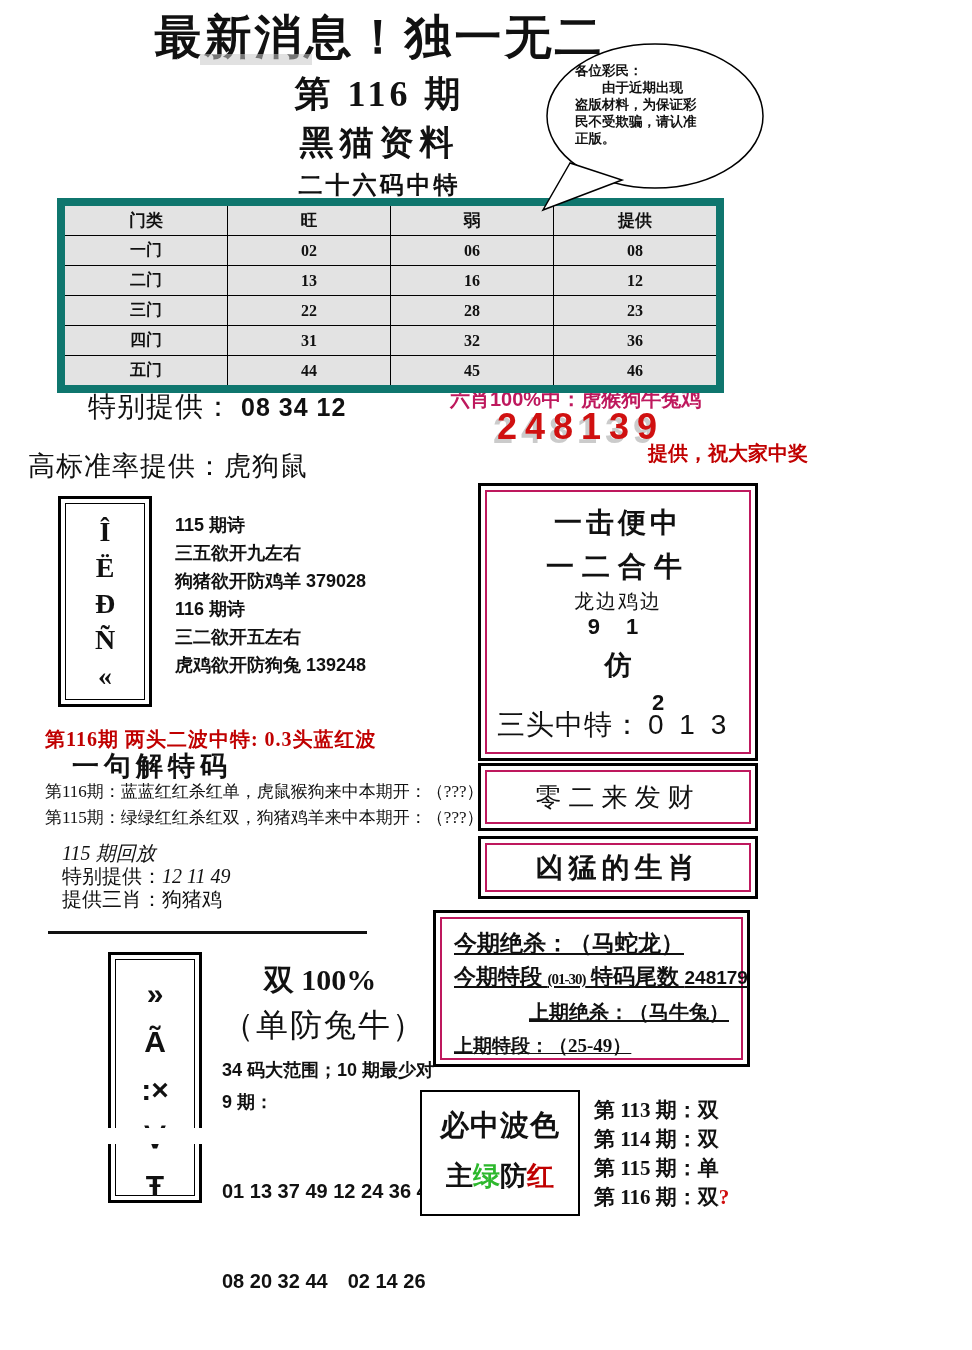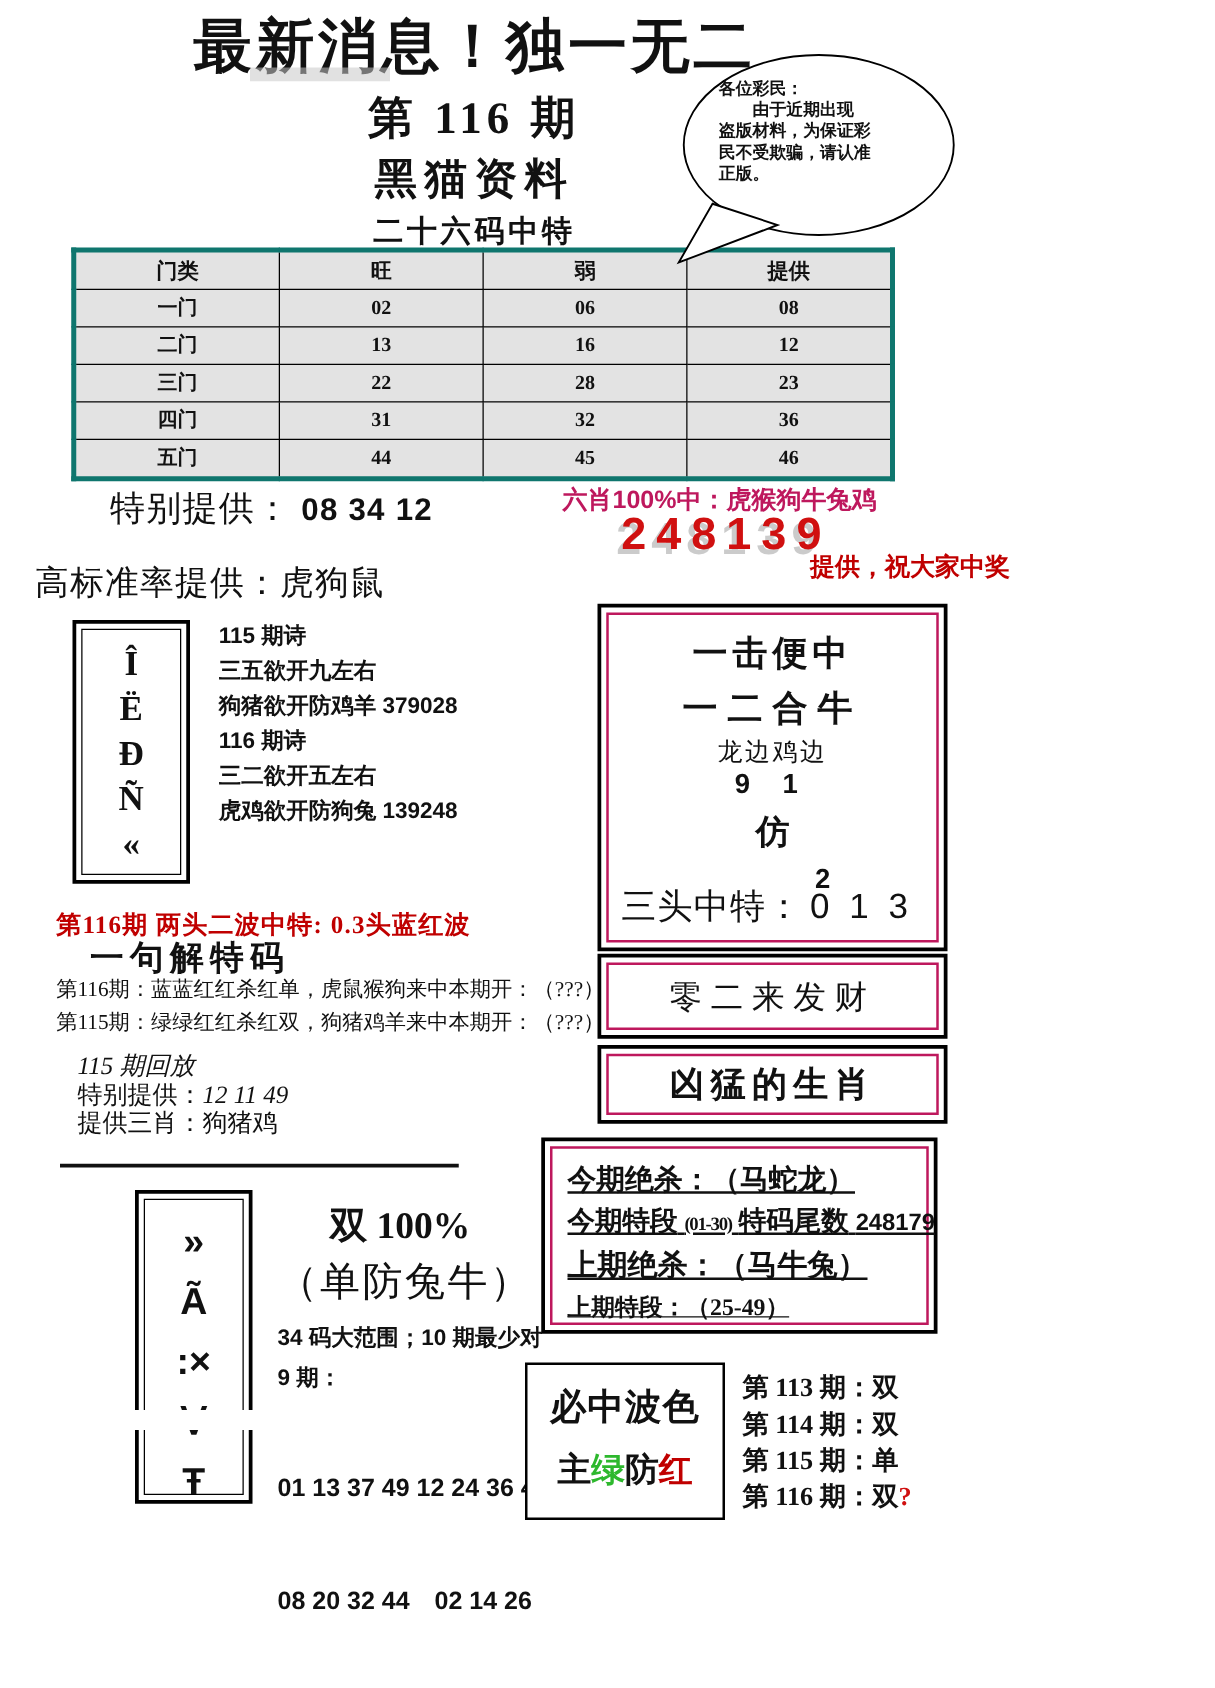--- a/index.html
+++ b/index.html
@@ -14,36 +14,36 @@
   .subtitle{left:57px;top:169px;width:645px;text-align:center;font-size:24px;font-weight:700;letter-spacing:3px;}
   
   .bubble-svg{left:520px;top:38px;width:250px;height:180px;z-index:5;}
   .bubble-text{left:575px;top:62px;width:158px;z-index:6;font-family:"Liberation Sans",sans-serif;
                font-size:13.5px;font-weight:700;line-height:17px;}
   
   .door-table{left:57px;top:198px;border-collapse:collapse;z-index:1;}
   .door-table th,.door-table td{border:1.5px solid #000;background:#e3e3e3;text-align:center;
       font-weight:700;width:160px;height:27px;font-size:16px;}
   .door-table th{font-size:17px;}
-  .door-table{border:4px solid #0f766e;}
+  .door-table{border:8px solid #0f766e;}
   
   .special-offer{left:88px;top:388px;font-size:28px;letter-spacing:1px;}
   .special-offer .nums{font-family:"Liberation Sans",sans-serif;font-weight:700;font-size:25px;margin-left:8px;}
   .six1{left:450px;top:386px;font-size:20px;font-weight:900;color:#be185d;font-family:"Liberation Sans",sans-serif;}
   .six2{left:497px;top:406px;font-size:36px;font-weight:900;color:#d01010;letter-spacing:8px;
         font-family:"Liberation Sans",sans-serif;text-shadow:-4px 4px 0 rgba(140,140,140,.45);}
   .six3{left:648px;top:440px;font-size:20px;font-weight:900;color:#c00000;font-family:"Liberation Sans",sans-serif;}
   .high-rate{left:28px;top:448px;font-size:27px;letter-spacing:1px;}
   
   .glyph-box{border:3px solid #000;background:#fff;padding:4px;}
   .glyph-box .inner{border:1.5px solid #000;height:100%;box-sizing:border-box;display:flex;
       flex-direction:column;align-items:center;justify-content:flex-start;padding-top:10px;}
   .poem-glyphs{left:58px;top:496px;width:80px;height:197px;}
   .poem-glyphs .glyph{font-size:28px;font-weight:700;line-height:36px;}
-  .poem-lines{left:175px;top:494px;font-family:"Liberation Sans",sans-serif;font-size:18px;
+  .poem-lines{left:175px;top:511px;font-family:"Liberation Sans",sans-serif;font-size:18px;
       font-weight:700;line-height:28px;}
   
   .two-wave{left:45px;top:726px;font-size:20px;font-weight:900;color:#c00000;letter-spacing:1px;}
   .one-sentence-title{left:72px;top:748px;font-size:27px;font-weight:900;letter-spacing:5px;}
   .sentence-lines{left:45px;top:779px;font-size:17px;line-height:26px;}
   
   .replay{left:62px;top:842px;font-size:20px;line-height:23px;}
   .replay .ital{font-style:italic;}
   .divider{left:48px;top:931px;width:319px;height:3px;background:#111;}
   
@@ -64,21 +64,21 @@
   .center-line{position:absolute;inset:0;display:flex;align-items:center;justify-content:center;}
   .fortune-box .center-line{font-size:26px;letter-spacing:7px;}
   .fierce-box .center-line{font-size:28px;font-weight:700;letter-spacing:5px;}
   .kill-box{left:433px;top:910px;width:317px;height:157px;}
   .kill-box .inner{padding:8px 12px;}
   .kb-line{font-weight:900;line-height:33px;white-space:nowrap;}
   .kb1{font-size:23px;}
   .kb2{font-size:22px;}
   .kb2 .range{font-size:15px;letter-spacing:-1px;}
   .kb2 .val{font-family:"Liberation Sans",sans-serif;font-size:19px;}
-  .kb3{font-size:24px;}
+  .kb3{font-size:20px;text-align:right;}
   .kb4{font-size:19px;}
   
   .range-glyphs{left:108px;top:952px;width:80px;height:237px;}
   .range-glyphs .glyph{font-size:30px;font-weight:700;line-height:48px;font-family:"Liberation Sans",sans-serif;}
   .white-gap{left:100px;top:1128px;width:104px;height:16px;background:#fff;z-index:4;}
   .double-title{left:230px;top:960px;width:180px;text-align:center;font-size:30px;font-weight:700;}
   .danfang{left:222px;top:1004px;font-size:32px;letter-spacing:2px;}
   .range-note{left:222px;top:1058px;font-size:18px;font-weight:800;font-family:"Liberation Sans",sans-serif;}
   .range-note2{left:222px;top:1090px;font-size:18px;font-weight:800;font-family:"Liberation Sans",sans-serif;}
   .num-rows{left:222px;top:1116px;font-size:20px;font-weight:700;font-family:"Liberation Sans",sans-serif;

